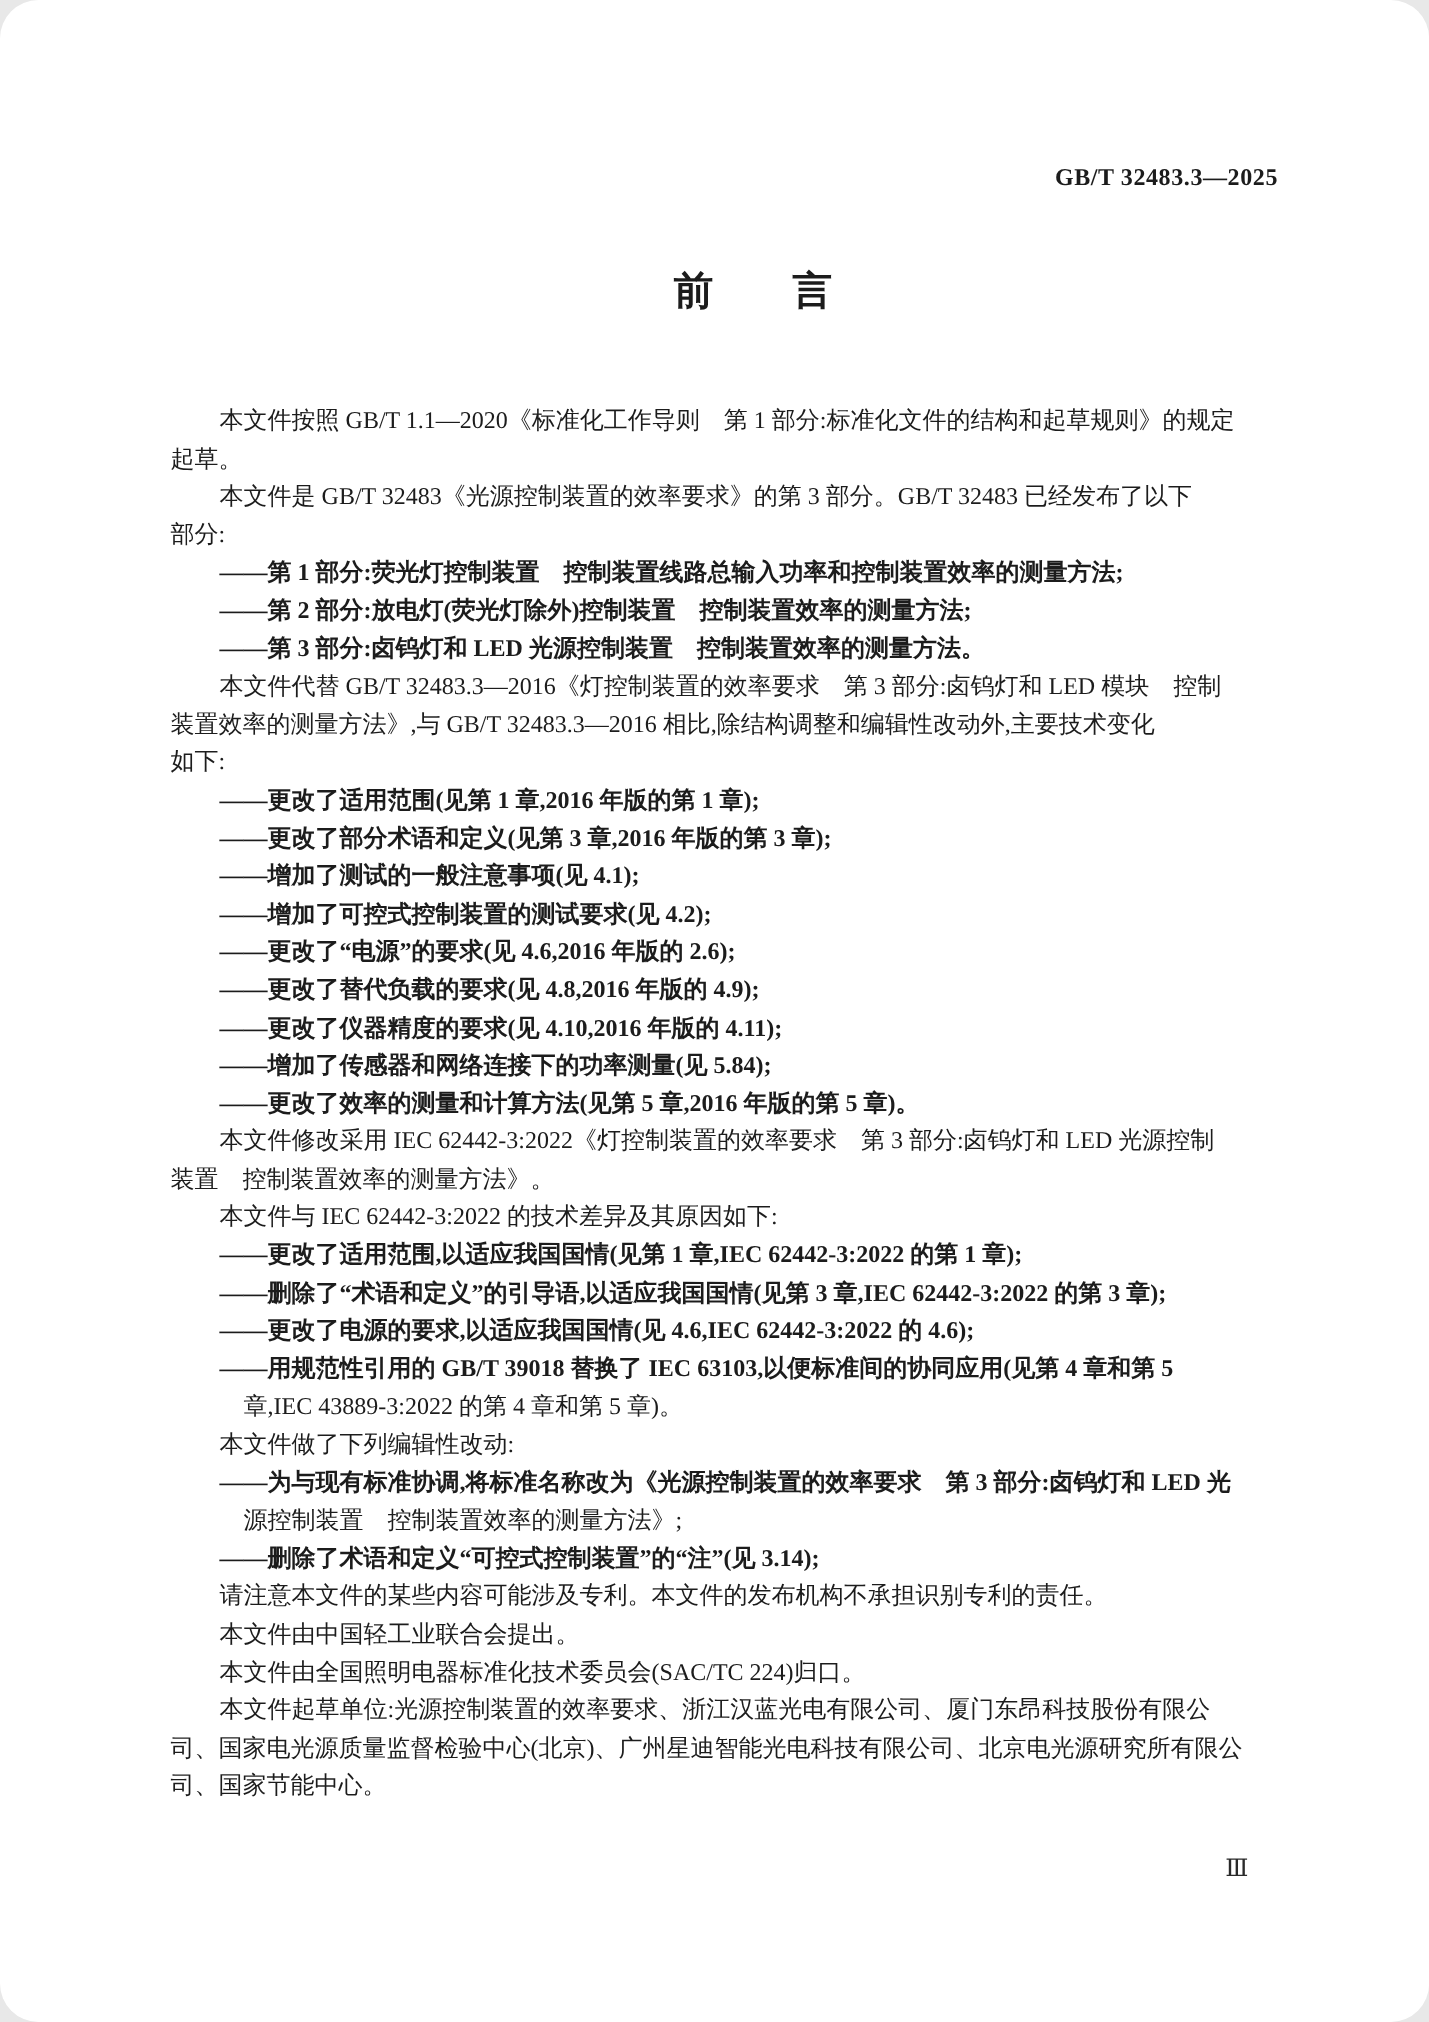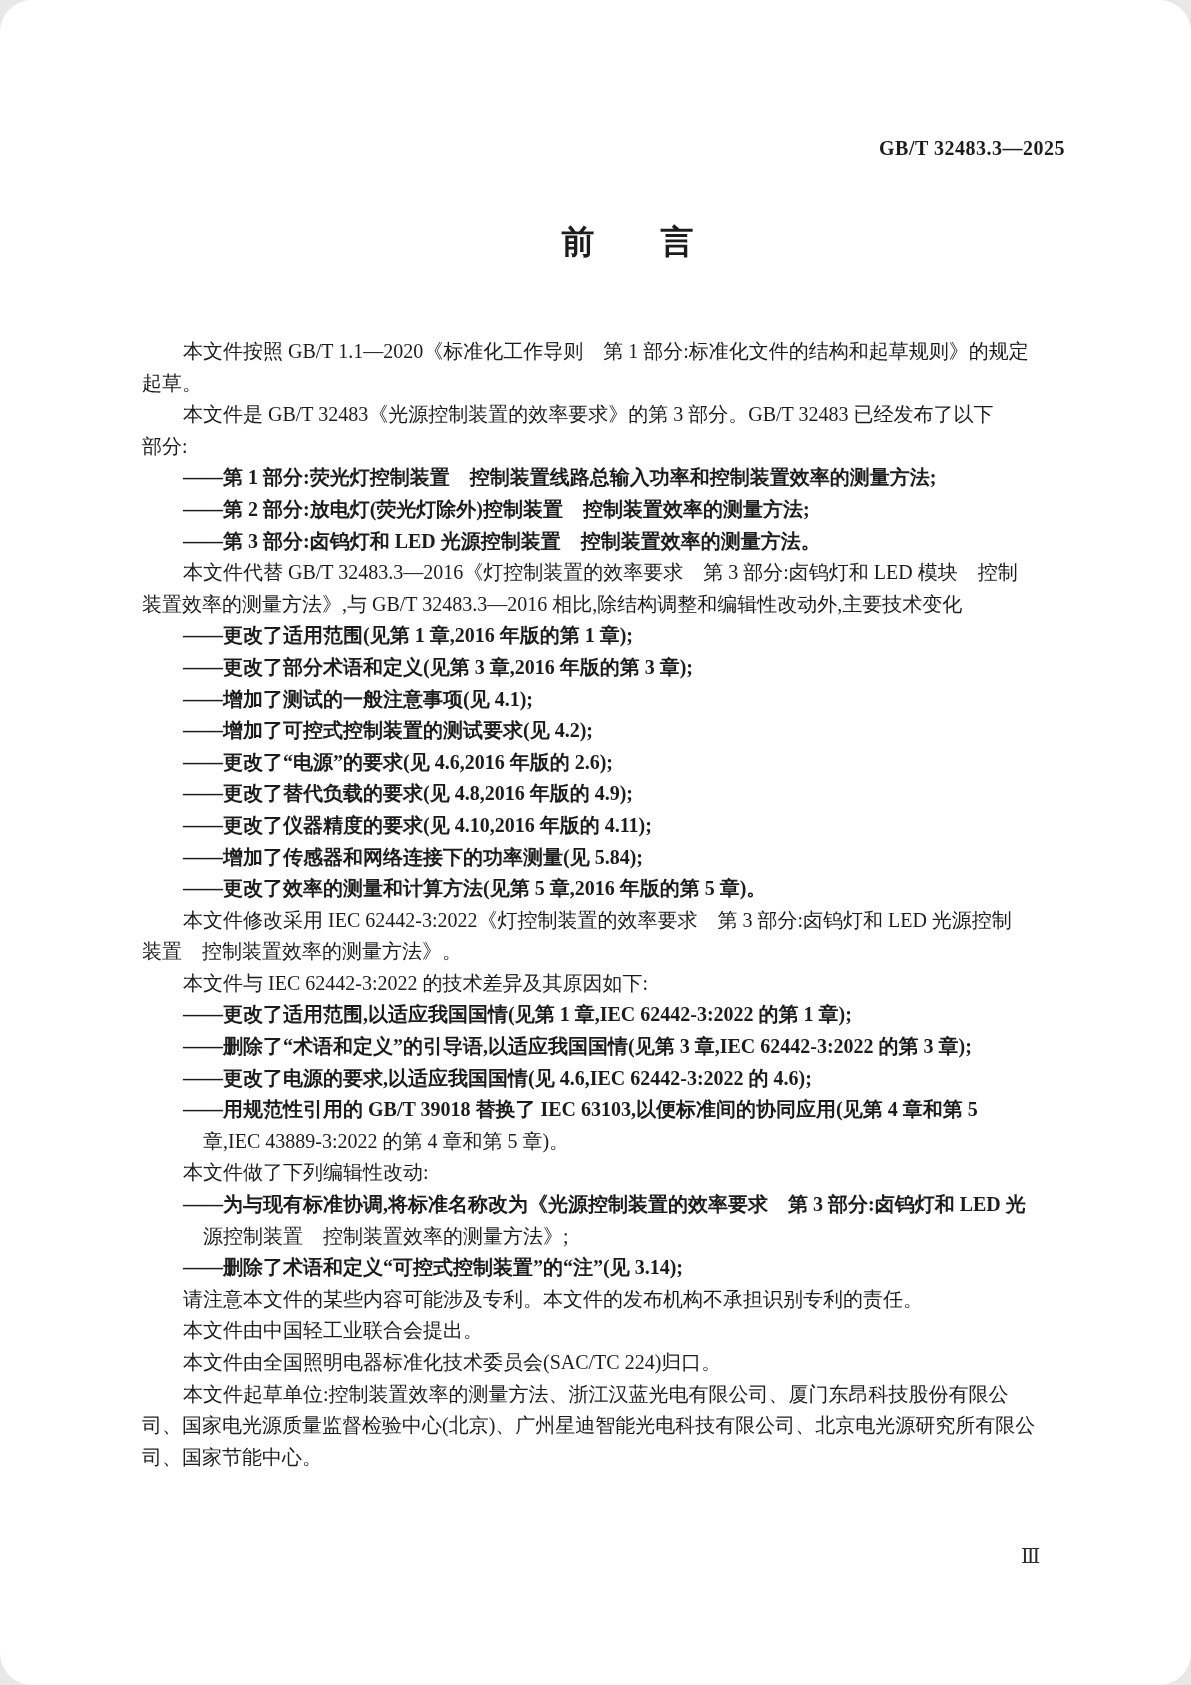--- a/index.html
+++ b/index.html
@@ -66,20 +66,21 @@
   <div class="body-text">
       <div class="line p">本文件按照 GB/T 1.1—2020《标准化工作导则　第 1 部分:标准化文件的结构和起草规则》的规定</div>
       <div class="line c">起草。</div>
       <div class="line p">本文件是 GB/T 32483《光源控制装置的效率要求》的第 3 部分。GB/T 32483 已经发布了以下</div>
       <div class="line c">部分:</div>
       <div class="line d">——第 1 部分:荧光灯控制装置　控制装置线路总输入功率和控制装置效率的测量方法;</div>
       <div class="line d">——第 2 部分:放电灯(荧光灯除外)控制装置　控制装置效率的测量方法;</div>
       <div class="line d">——第 3 部分:卤钨灯和 LED 光源控制装置　控制装置效率的测量方法。</div>
       <div class="line p">本文件代替 GB/T 32483.3—2016《灯控制装置的效率要求　第 3 部分:卤钨灯和 LED 模块　控制</div>
       <div class="line c">装置效率的测量方法》,与 GB/T 32483.3—2016 相比,除结构调整和编辑性改动外,主要技术变化</div>
+      <div class="line c">如下:</div>
       <div class="line d">——更改了适用范围(见第 1 章,2016 年版的第 1 章);</div>
       <div class="line d">——更改了部分术语和定义(见第 3 章,2016 年版的第 3 章);</div>
       <div class="line d">——增加了测试的一般注意事项(见 4.1);</div>
       <div class="line d">——增加了可控式控制装置的测试要求(见 4.2);</div>
       <div class="line d">——更改了“电源”的要求(见 4.6,2016 年版的 2.6);</div>
       <div class="line d">——更改了替代负载的要求(见 4.8,2016 年版的 4.9);</div>
       <div class="line d">——更改了仪器精度的要求(见 4.10,2016 年版的 4.11);</div>
       <div class="line d">——增加了传感器和网络连接下的功率测量(见 5.84);</div>
       <div class="line d">——更改了效率的测量和计算方法(见第 5 章,2016 年版的第 5 章)。</div>
       <div class="line p">本文件修改采用 IEC 62442-3:2022《灯控制装置的效率要求　第 3 部分:卤钨灯和 LED 光源控制</div>
@@ -90,19 +91,19 @@
       <div class="line d">——更改了电源的要求,以适应我国国情(见 4.6,IEC 62442-3:2022 的 4.6);</div>
       <div class="line d">——用规范性引用的 GB/T 39018 替换了 IEC 63103,以便标准间的协同应用(见第 4 章和第 5</div>
       <div class="line dc">章,IEC 43889-3:2022 的第 4 章和第 5 章)。</div>
       <div class="line p">本文件做了下列编辑性改动:</div>
       <div class="line d">——为与现有标准协调,将标准名称改为《光源控制装置的效率要求　第 3 部分:卤钨灯和 LED 光</div>
       <div class="line dc">源控制装置　控制装置效率的测量方法》;</div>
       <div class="line d">——删除了术语和定义“可控式控制装置”的“注”(见 3.14);</div>
       <div class="line p">请注意本文件的某些内容可能涉及专利。本文件的发布机构不承担识别专利的责任。</div>
       <div class="line p">本文件由中国轻工业联合会提出。</div>
       <div class="line p">本文件由全国照明电器标准化技术委员会(SAC/TC 224)归口。</div>
-      <div class="line p">本文件起草单位:控制装置效率的测量方法、浙江汉蓝光电有限公司、厦门东昂科技股份有限公</div>
+      <div class="line p">本文件起草单位:光源控制装置的效率要求、浙江汉蓝光电有限公司、厦门东昂科技股份有限公</div>
       <div class="line c">司、国家电光源质量监督检验中心(北京)、广州星迪智能光电科技有限公司、北京电光源研究所有限公</div>
       <div class="line c">司、国家节能中心。</div>
     </div>
 
   <div class="page-number">Ⅲ</div>
 </div>
 
 </body></html>

